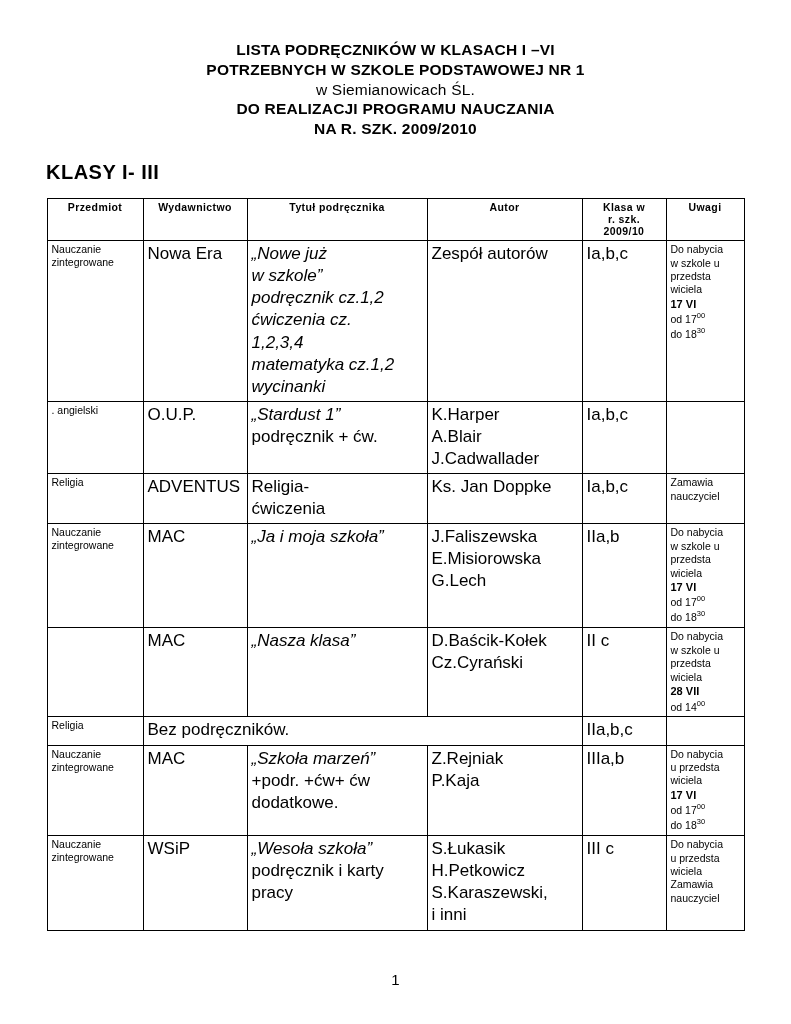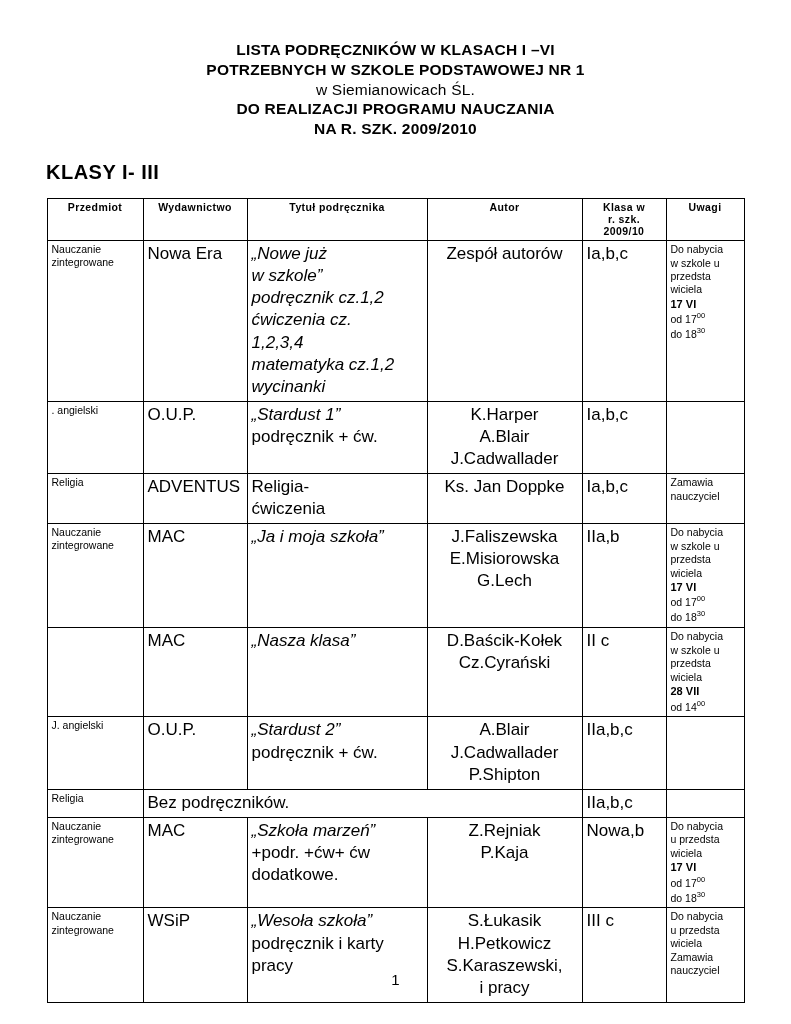--- a/index.html
+++ b/index.html
@@ -83,21 +83,20 @@
     line-height: 1.3;
     padding-top: 3px;
   }
   td.title .ital {
     font-style: italic;
   }
   td.author {
     font-size: 17px;
     line-height: 1.3;
     padding-top: 3px;
-    text-align: center;
   }
   td.notes {
     font-size: 10.5px;
     line-height: 1.28;
     padding-top: 4px;
   }
   td.notes b {
     font-size: 11px;
   }
   sup {
@@ -257,37 +256,20 @@
             <span class="line">Do nabycia</span>
             <span class="line">w szkole u</span>
             <span class="line">przedsta</span>
             <span class="line">wiciela</span>
             <span class="line"><b>28 VII</b></span>
             <span class="line">od 14<sup>00</sup></span>
           </td>
         </tr>
         <tr>
           <td class="subject">
-            <span class="line">J. angielski</span>
-          </td>
-          <td class="publisher">O.U.P.</td>
-          <td class="title">
-            <span class="line ital">„Stardust 2”</span>
-            <span class="line">podręcznik + ćw.</span>
-          </td>
-          <td class="author">
-            <span class="line">A.Blair</span>
-            <span class="line">J.Cadwallader</span>
-            <span class="line">P.Shipton</span>
-          </td>
-          <td class="class">IIa,b,c</td>
-          <td class="notes"></td>
-        </tr>
-        <tr>
-          <td class="subject">
             <span class="line">Religia</span>
           </td>
           <td class="title" colspan="3">
             <span class="line">Bez podręczników.</span>
           </td>
           <td class="class">IIa,b,c</td>
           <td class="notes"></td>
         </tr>
         <tr>
           <td class="subject">
@@ -297,21 +279,21 @@
           <td class="publisher">MAC</td>
           <td class="title">
             <span class="line ital">„Szkoła marzeń”</span>
             <span class="line">+podr. +ćw+ ćw</span>
             <span class="line">dodatkowe.</span>
           </td>
           <td class="author">
             <span class="line">Z.Rejniak</span>
             <span class="line">P.Kaja</span>
           </td>
-          <td class="class">Nowa,b</td>
+          <td class="class">IIIa,b</td>
           <td class="notes">
             <span class="line">Do nabycia</span>
             <span class="line">u przedsta</span>
             <span class="line">wiciela</span>
             <span class="line"><b>17 VI</b></span>
             <span class="line">od 17<sup>00</sup></span>
             <span class="line">do 18<sup>30</sup></span>
           </td>
         </tr>
         <tr>
@@ -322,21 +304,21 @@
           <td class="publisher">WSiP</td>
           <td class="title">
             <span class="line ital">„Wesoła szkoła”</span>
             <span class="line">podręcznik i karty</span>
             <span class="line">pracy</span>
           </td>
           <td class="author">
             <span class="line">S.Łukasik</span>
             <span class="line">H.Petkowicz</span>
             <span class="line">S.Karaszewski,</span>
-            <span class="line">i pracy</span>
+            <span class="line">i inni</span>
           </td>
           <td class="class">III c</td>
           <td class="notes">
             <span class="line">Do nabycia</span>
             <span class="line">u przedsta</span>
             <span class="line">wiciela</span>
             <span class="line">Zamawia</span>
             <span class="line">nauczyciel</span>
           </td>
         </tr>

